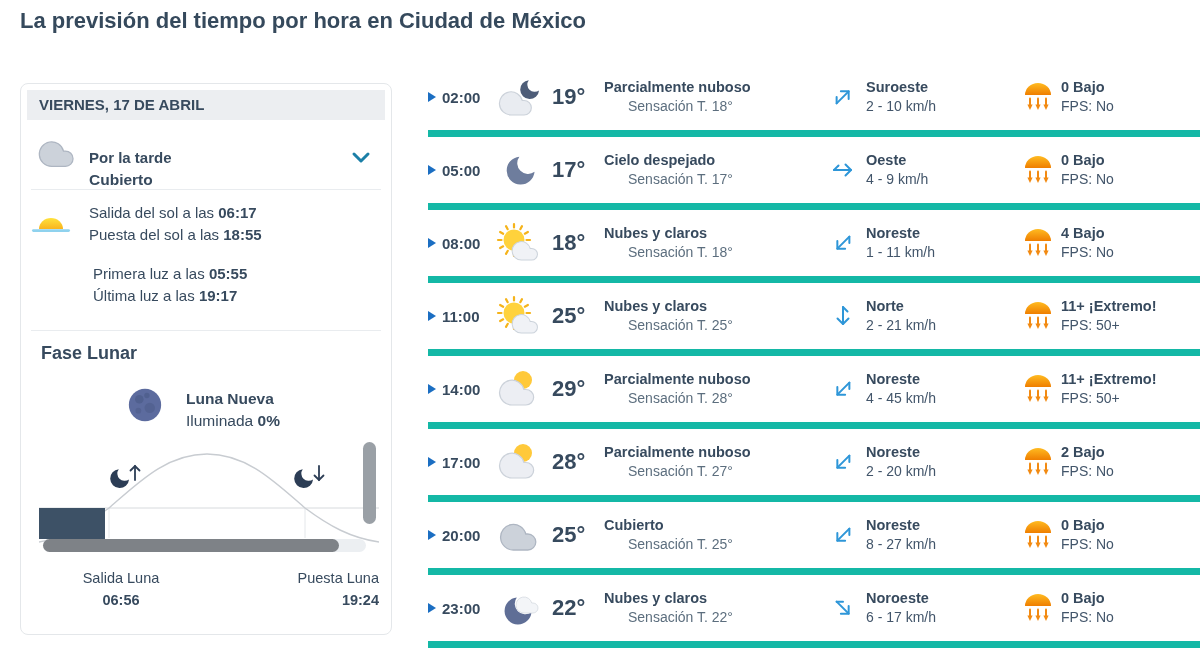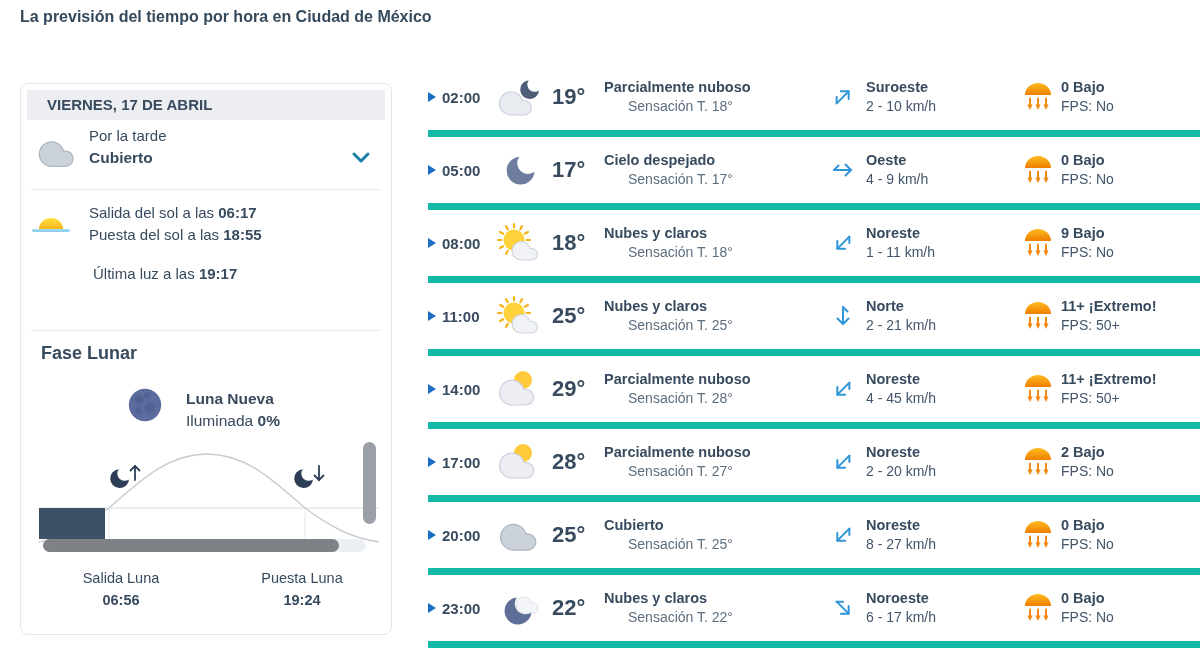--- a/index.html
+++ b/index.html
@@ -2,47 +2,47 @@
 <html><head>
 <meta charset="utf-8">
 <style>
   * { box-sizing: border-box; }
   html,body { margin:0; padding:0; }
   body {
     width:1200px; height:650px; position:relative; overflow:hidden;
     background:#ffffff; color:#374a5e;
     font-family:"Liberation Sans", sans-serif;
   }
-  .page-title { position:absolute; left:20px; top:8px; font-size:16px; font-weight:bold; margin:0; color:#35495c; }
+  .page-title { position:absolute; left:20px; top:8px; font-size:22px; font-weight:bold; margin:0; color:#35495c; }
 
   
   .day-card { position:absolute; left:20px; top:83px; width:372px; height:552px;
     border:1px solid #e4e7ea; border-radius:8px; background:#fff; }
   .date-band { position:absolute; left:6px; right:6px; top:6px; height:30px; background:#eceef1;
-    font-weight:bold; font-size:15px; line-height:30px; padding-left:20px; color:#374a5e; }
+    font-weight:bold; font-size:15px; line-height:30px; padding-left:12px; color:#374a5e; }
   .sec1 { position:absolute; top:41px; left:10px; right:10px; height:65px; border-bottom:1px solid #e9ecef; }
   .sec1 .wicon { position:absolute; left:2px; top:4px; width:46px; height:46px; }
-  .sec1 .txt { position:absolute; left:58px; top:0; font-size:15px; line-height:22px; }
+  .sec1 .txt { position:absolute; left:58px; top:22px; font-size:15px; line-height:22px;font-weight:bold; }
   .sec1 .txt b { font-size:15.5px; }
   .chev { position:absolute; right:8px; top:20px; width:24px; height:24px; cursor:pointer; }
   .sec2 { position:absolute; top:106px; left:10px; right:10px; height:141px; border-bottom:1px solid #e9ecef; }
   .sunrise { position:absolute; left:0px; top:23px; width:40px; height:26px; }
   .sunlines { position:absolute; left:58px; top:12px; font-size:15px; line-height:22px; }
   .lightlines { position:absolute; left:62px; top:73px; font-size:15px; line-height:22px; }
   .fase-title { position:absolute; left:20px; top:258px; font-size:18px; font-weight:bold; line-height:22px;text-align:right; }
   .moon-sphere { position:absolute; left:105px; top:302px; width:38px; height:38px; }
   .moon-phase-txt { position:absolute; left:165px; top:304px; font-size:15.5px; line-height:22px; }
   .moon-phase-txt .nm { font-weight:bold; }
 
   .moon-chart { position:absolute; left:18px; top:354px; width:340px; height:116px; }
   .vbar { position:absolute; left:342px; top:358px; width:13px; height:82px; border-radius:7px; background:#9aa0a6; cursor:pointer; }
   .hbar-track { position:absolute; left:22px; top:455px; width:323px; height:13px; border-radius:7px; background:#eceff2; }
   .hbar-thumb { position:absolute; left:0; top:0; width:296px; height:13px; border-radius:7px; background:#7e8287; cursor:pointer; }
   .mlabel { position:absolute; width:130px; text-align:center; font-size:14.5px; line-height:22px; top:483px; }
-  .mlabel.l1 { left:35px; } .mlabel.l2 { left:216px; }
+  .mlabel.l1 { left:35px; } .mlabel.l2 { left:228px;text-align:right; }
   .mlabel b { display:block; }
 
   
   .hour-list { position:absolute; left:428px; top:64px; width:772px; }
   .row { height:73px; display:flex; align-items:center; border-bottom:7px solid #14b8a6; cursor:pointer; }
   .tri { flex:0 0 14px; }
   .tri i { display:block; width:0; height:0; border-left:8px solid #1b6ec2; border-top:5px solid transparent; border-bottom:5px solid transparent; }
   .time { flex:0 0 52px; font-size:15px; font-weight:bold; }
   .wicon48 { flex:0 0 48px; height:48px; }
   .temp { flex:0 0 62px; font-size:22px; font-weight:bold; padding-left:10px; }
@@ -104,20 +104,21 @@
         <svg viewBox="0 0 40 24" width="100%" height="100%">
           <path d="M8,15 A12,11 0 0 1 32,15 Z" fill="url(#sung)"></path>
           <rect x="1" y="15.2" width="38" height="2.8" rx="1.4" fill="#8fd2ee"></rect>
         </svg>
       </span>
     <div class="sunlines">
       <div><span>Salida del sol a las</span> <b>06:17</b></div>
       <div><span>Puesta del sol a las</span> <b>18:55</b></div>
     </div>
     <div class="lightlines">
+      <div><span>Primera luz a las</span> <b>05:55</b></div>
       <div><span>Última luz a las</span> <b>19:17</b></div>
     </div>
   </div>
 
   <div class="fase-title">Fase Lunar</div>
   <span class="moon-sphere">
       <svg viewBox="0 0 40 40" width="100%" height="100%">
         <circle cx="20" cy="20" r="17" fill="#5c6b9e"></circle>
         <circle cx="14" cy="14" r="4.5" fill="#50608f"></circle>
         <circle cx="25" cy="23" r="5.5" fill="#536292"></circle>
@@ -311,21 +312,21 @@
           <path d="M3,13 A13,12 0 0 1 29,13 Z" fill="url(#uvg)"></path>
           <line x1="8" y1="16.5" x2="8" y2="23" stroke="#f28a12" stroke-width="2" stroke-linecap="round"></line>
           <polygon points="5.4,22.5 10.6,22.5 8,28" fill="#f28a12"></polygon>
           <line x1="16" y1="16.5" x2="16" y2="23" stroke="#f28a12" stroke-width="2" stroke-linecap="round"></line>
           <polygon points="13.4,22.5 18.6,22.5 16,28" fill="#f28a12"></polygon>
           <line x1="24" y1="16.5" x2="24" y2="23" stroke="#f28a12" stroke-width="2" stroke-linecap="round"></line>
           <polygon points="21.4,22.5 26.6,22.5 24,28" fill="#f28a12"></polygon>
         </svg>
       </span>
     <div class="uv">
-      <div class="c">9 Bajo</div>
+      <div class="c">4 Bajo</div>
       <div class="s">FPS: No</div>
     </div>
   </div>
 
   <div class="row">
     <span class="tri">
         <i></i>
       </span>
     <span class="time">11:00</span>
     <span class="wicon48">

